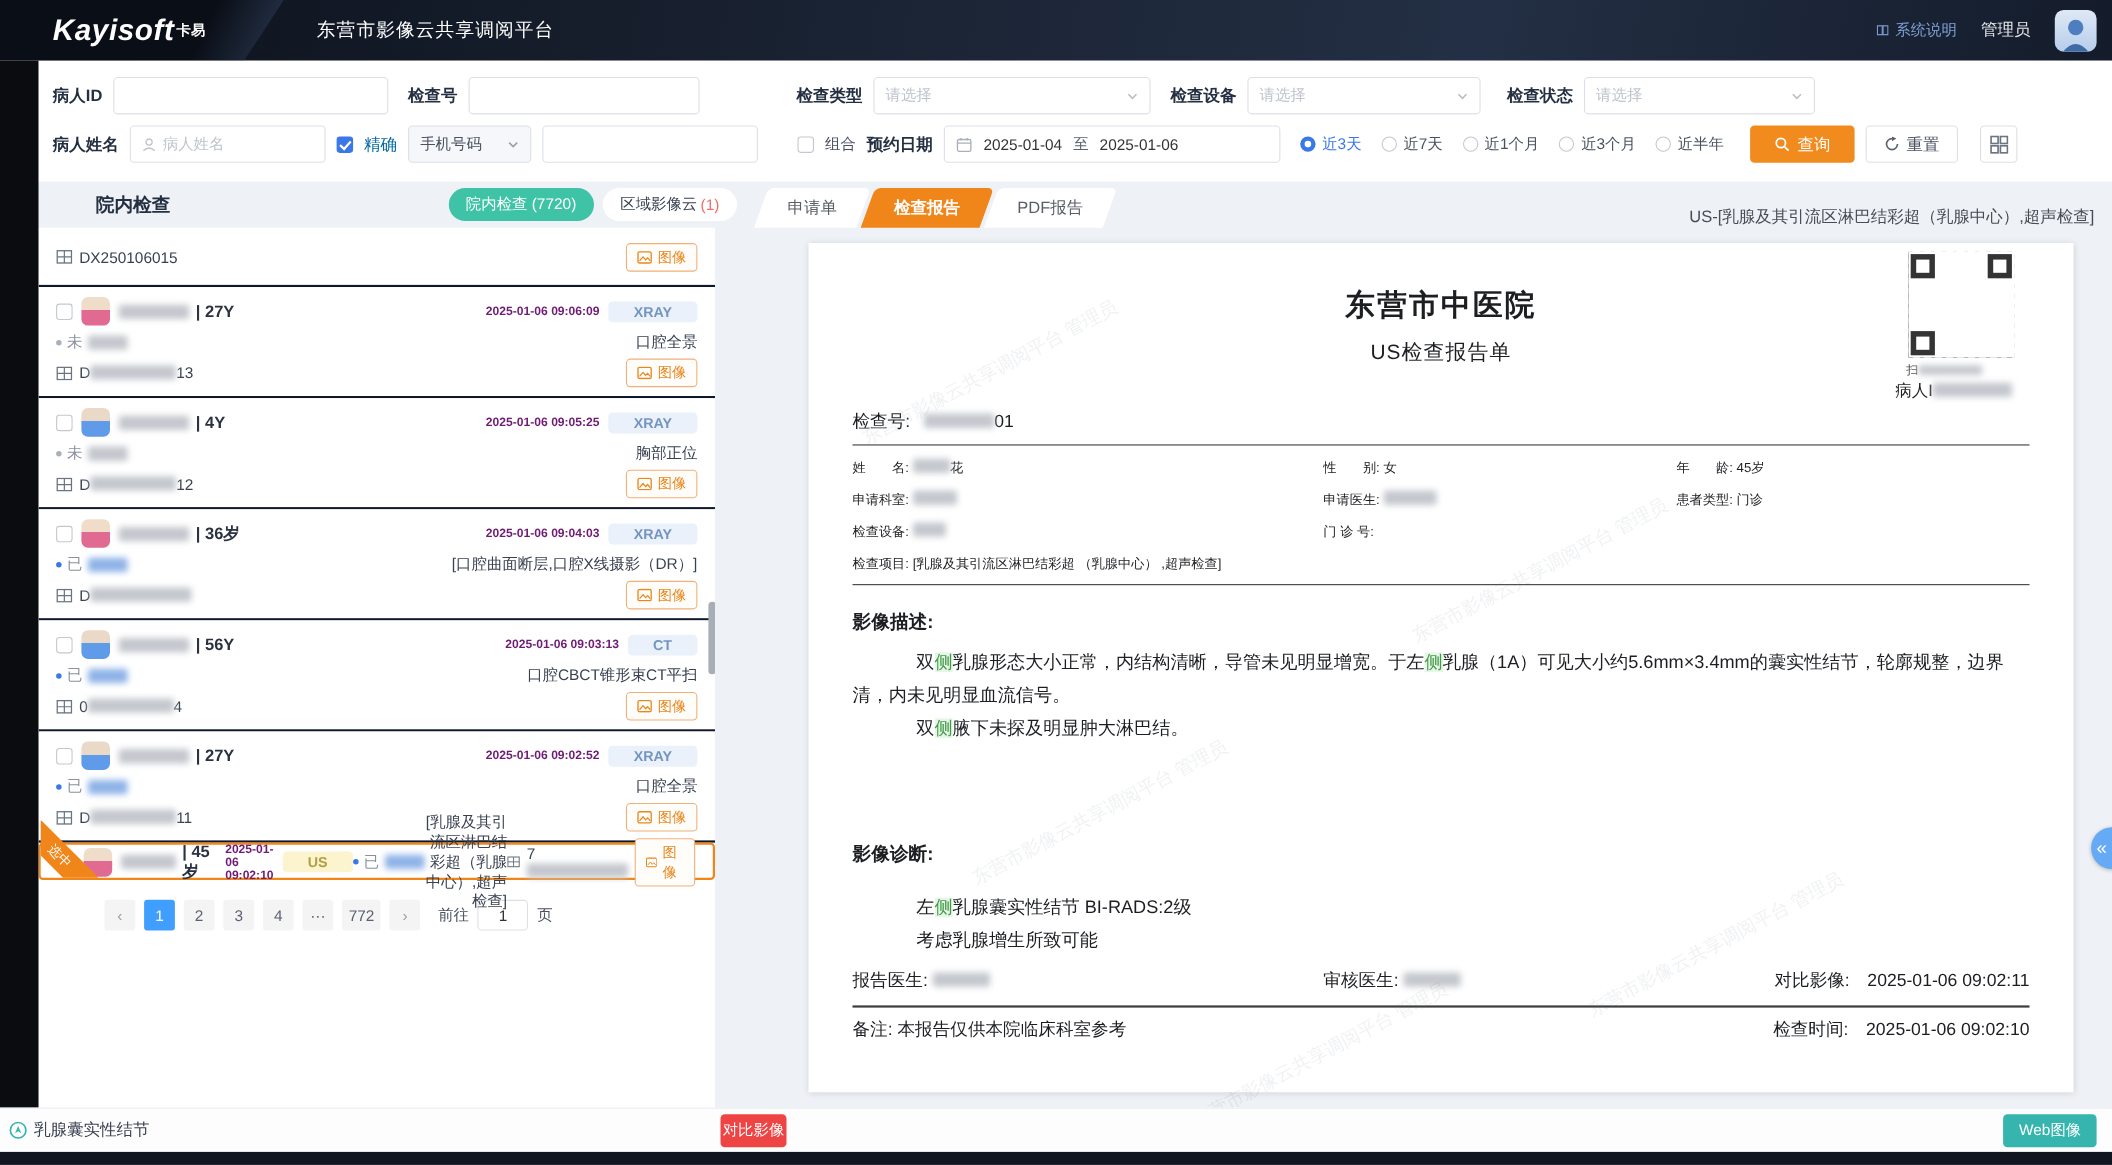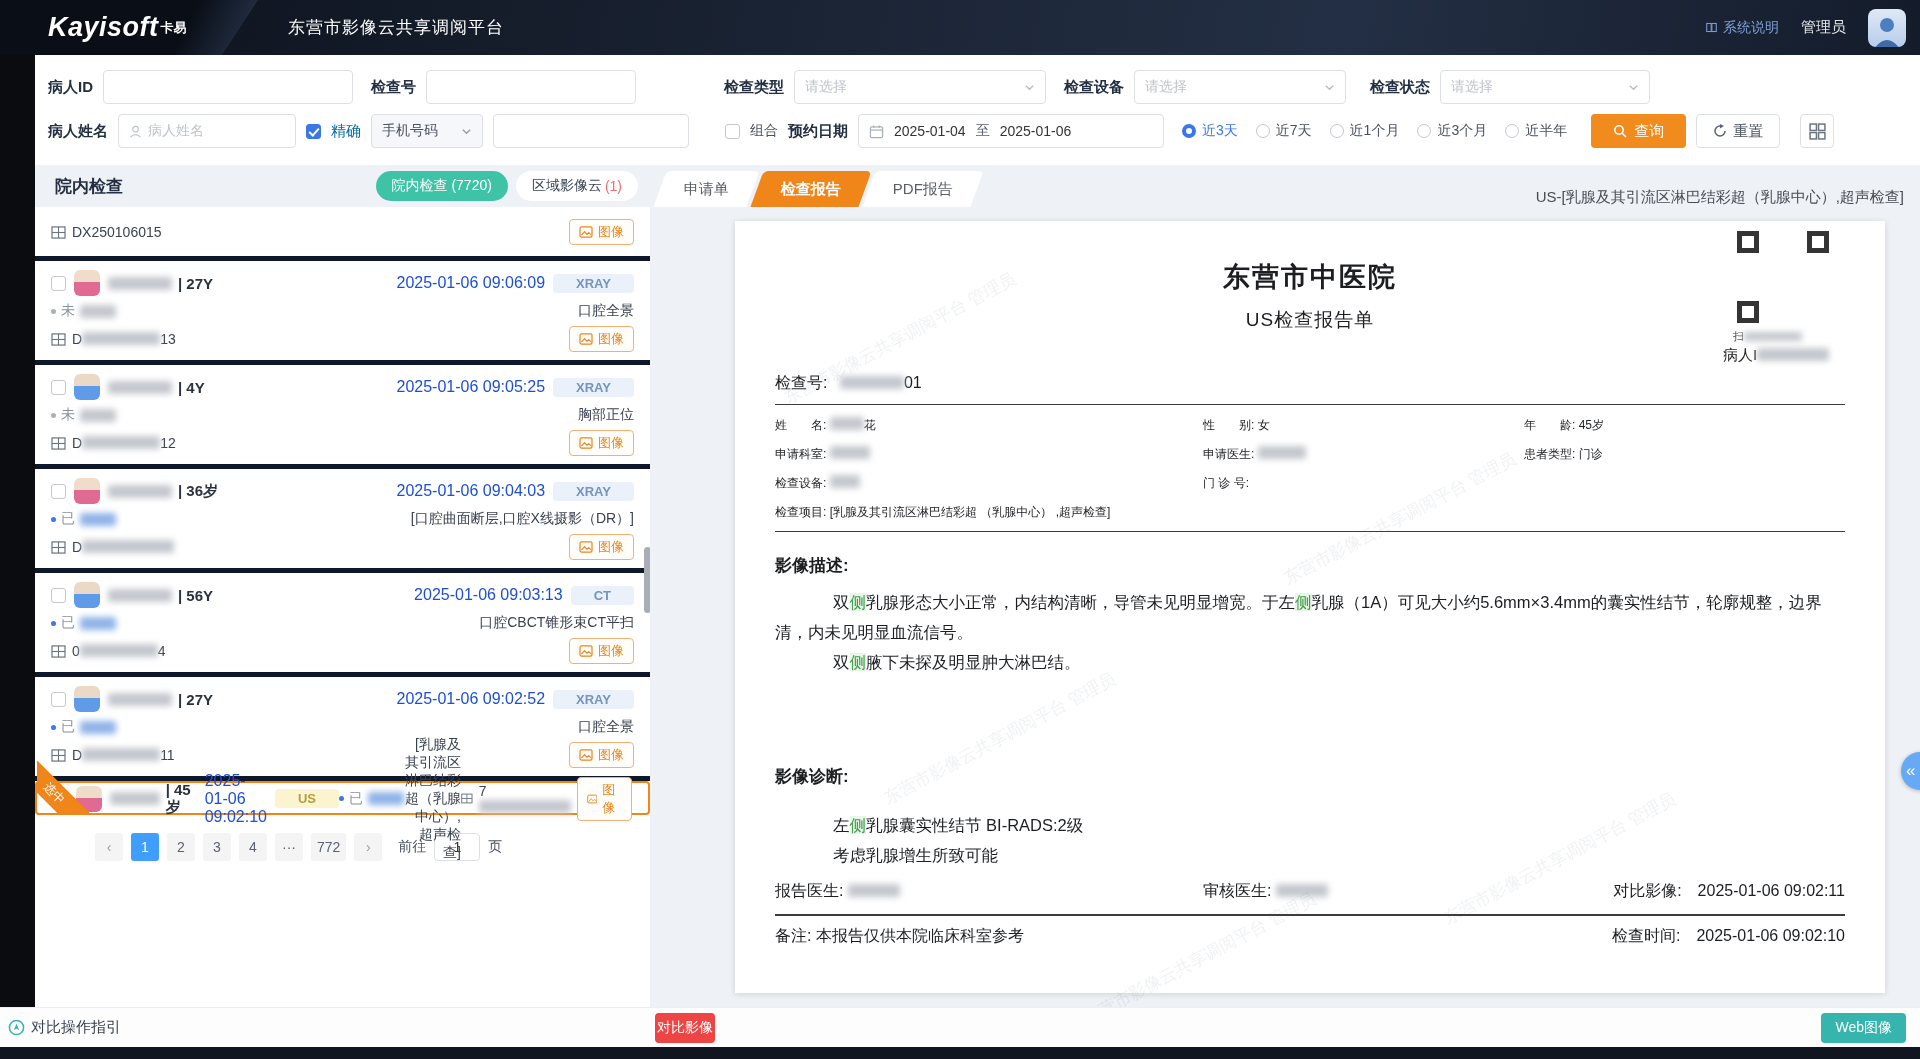--- a/index.html
+++ b/index.html
@@ -47,44 +47,44 @@
   .btn-sq { width:34px; height:34px; border:1px solid #dcdfe6; border-radius:4px; background:#fff;
     display:flex; align-items:center; justify-content:center; cursor:pointer; }
   .phone-sel { background:#f5f7fa; color:#4a5160; gap:8px; }
 
   
   .left-strip { position:absolute; left:0; top:55px; width:35px; height:952px; background:#0b0c0f; z-index:25; }
   .content { position:absolute; top:165px; left:35px; right:0; height:842px; }
   .strip-row { position:absolute; top:0; left:0; right:0; height:42px; display:flex; align-items:center; }
 
   
-  .sb-head { width:615px; display:flex; align-items:center; padding:0 12px 0 20px; gap:8px; }
+  .sb-head { width:615px; display:flex; align-items:center; padding:0 12px 0 20px; gap:8px;margin-left:32px; }
   .sb-title { font-size:17px; font-weight:700; color:#243042; margin-right:auto; }
   .pill { height:30px; border-radius:16px; padding:0 16px; font-size:14px; display:flex; align-items:center; cursor:pointer; white-space:nowrap; }
   .pill-on { background:#3fc3a7; color:#fff; }
   .pill-off { background:#fff; color:#3a4352;align-items:center; }
   .pill-off .cnt { color:#f56c6c; margin-left:3px; }
 
   
   .tabs { display:flex; align-items:flex-end; height:42px; gap:4px; padding-left:10px; flex:1; }
   .tab { height:36px; padding:0 24px; display:flex; align-items:center; transform:skewX(-20deg);
     border-radius:5px 5px 0 0; background:#fff; color:#5a5e66; font-size:15px; cursor:pointer; }
   .tab > span { transform:skewX(20deg); }
   .tab.active { background:#f08519; color:#fff; font-weight:600; }
   .study-label { margin-left:auto; padding-right:16px; font-size:15px; color:#474c55; white-space:nowrap; }
 
   
   .sidebar { position:absolute; top:42px; left:0; width:615px; height:800px; background:#fff; overflow:hidden; }
   .drag-handle { position:absolute; top:340px; left:609px; width:7px; height:66px; border-radius:4px; background:#a9aeb6; z-index:5; }
   .list { padding:0; }
-  .item { background:#fff; padding:7px 16px 6px 16px; border-bottom:5px solid #0f172a; position:relative; }
+  .item { background:#fff; padding:7px 16px 6px 16px; border-bottom:2px solid #0f172a; position:relative; }
   .item.partial { height:54px; display:flex; align-items:center; justify-content:space-between; }
   .irow1 { display:flex; align-items:center; gap:8px; height:30px; }
   .iname { font-size:15px; color:#2a3140; font-weight:600; display:flex; align-items:center; gap:6px; }
-  .itime { margin-left:auto; font-size:16px; color:#1d4ed8; }
+  .itime { margin-left:auto; font-size:11px; color:#701a75;font-weight:bold; }
   .badge { font-size:13px; font-weight:700; padding:2px 23px; border-radius:4px; }
   .badge-blue { background:#eaf1fa; color:#7395bf; }
   .badge-yellow { background:#fbf4cf; color:#b2a040; }
   .irow2 { display:flex; align-items:center; height:26px; font-size:14px; }
   .istatus { display:flex; align-items:center; gap:5px; color:#8a919e; }
   .istatus .dot { width:5px; height:5px; border-radius:50%; background:#aab0ba; }
   .istatus.yi .dot { background:#3a77e8; }
   .iexam { margin-left:auto; color:#3a4150; font-size:14px; text-align:right; }
   .irow3 { display:flex; align-items:center; height:30px; font-size:14px; color:#3a4150; gap:6px; }
   .img-btn { margin-left:auto; display:inline-flex; align-items:center; gap:5px; border:1px solid #f2b079;
@@ -660,20 +660,20 @@
   </div>
 
   <div class="float-collapse">«</div>
 
   <div class="bottombar">
     <div class="guide">
       <svg width="17" height="17" viewBox="0 0 18 18">
         <circle cx="9" cy="9" r="7.5" fill="none" stroke="#35b5ad" stroke-width="1.6"></circle>
         <path d="M6 12 L9 5 L12 12 L9 10 Z" fill="#35b5ad"></path>
       </svg>
-      <span>对比操作指引</span>
+      <span>乳腺囊实性结节</span>
     </div>
     <div class="btn-compare">对比影像</div>
     <div class="btn-web">Web图像</div>
   </div>
   <div class="bottomstrip"></div>
 
 </div>
 
 </body></html>

